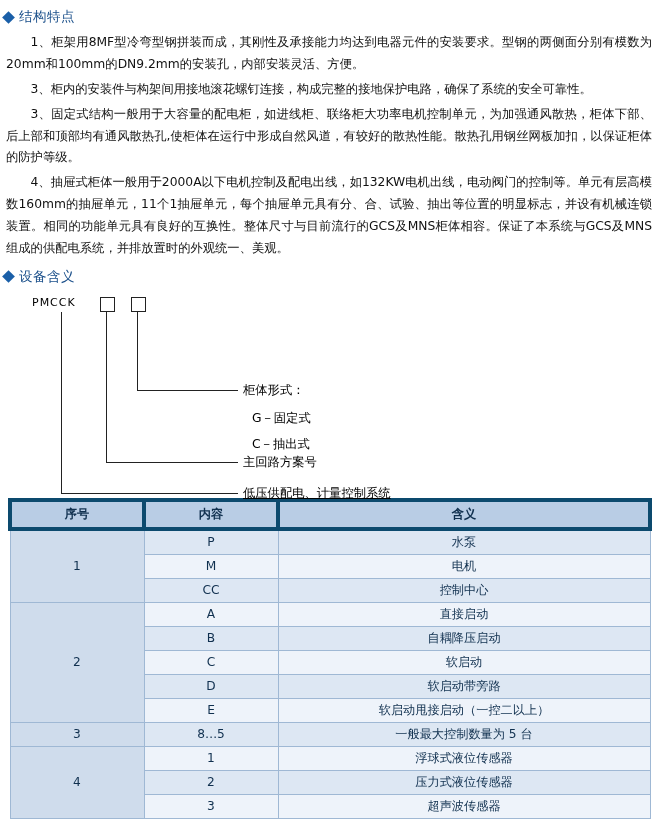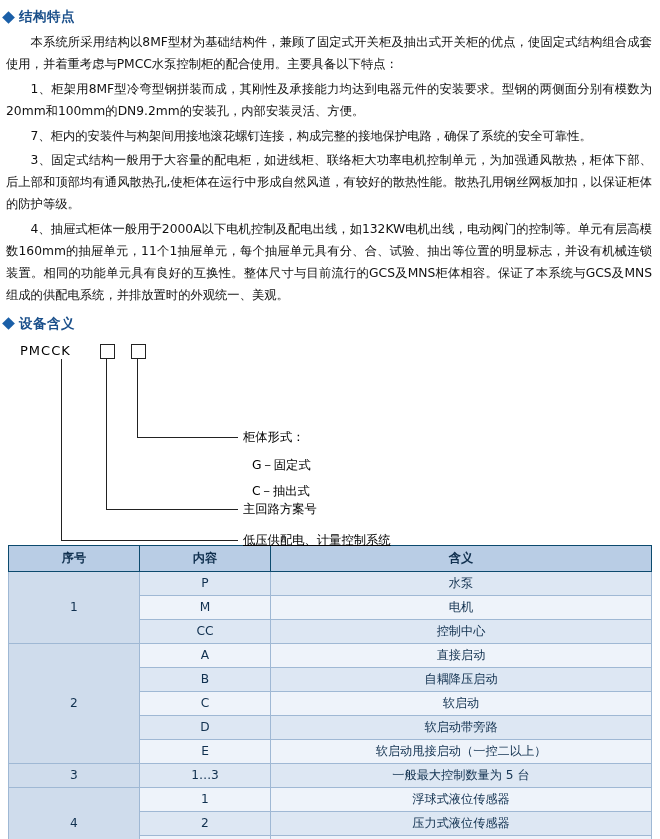--- a/index.html
+++ b/index.html
@@ -31,21 +31,21 @@
   .diamond {
     width: 9px;
     height: 9px;
     background: #1a5fa8;
     transform: rotate(45deg);
     display: inline-block;
     flex: 0 0 auto;
   }
   .section-title {
     font-size: 13.5px;
-    font-weight: bold;
+    font-weight: normal;
     color: #1a4f8a;
     letter-spacing: 0.5px;
   }
   .body-text {
     margin: 0 8px 0 6px;
   }
   .para {
     font-size: 12.3px;
     line-height: 1.78;
     text-align: justify;
@@ -56,23 +56,23 @@
   }
 
   
   .code-block {
     position: relative;
     margin: 6px 0 4px 0;
     height: 200px;
   }
   .code-word {
     position: absolute;
-    left: 20px;
+    left: 32px;
     top: 4px;
-    font-size: 13px;
+    font-size: 11px;
     letter-spacing: 1px;
   }
   .code-box {
     position: absolute;
     width: 13px;
     height: 13px;
     border: 1px solid #222;
     top: 5px;
   }
   .box1 { left: 100px; }
@@ -96,21 +96,21 @@
 
   
   table.meaning {
     width: 644px;
     margin: 6px 8px 0 8px;
     border-collapse: collapse;
     font-size: 12.2px;
   }
   table.meaning th {
     background: #b9cde5;
-    border: 1px solid #0c4a6e;
+    border: 4px solid #0c4a6e;
     height: 23px;
     font-weight: bold;
     color: #10304f;
   }
   table.meaning td {
     border: 1px solid #9fb8d4;
     height: 21px;
     text-align: center;
     color: #10304f;
   }
@@ -124,23 +124,22 @@
 <body>
 
 <div class="page">
 
   <div class="section-head">
     <span class="diamond"></span>
     <span class="section-title">结构特点</span>
   </div>
 
   <div class="body-text">
-    <p class="para">本系统所采用结构以8MF型材为基础结构件，兼顾了固定式开关柜及抽出式开关柜的优点，使固定式结构组合成套使用，并着重考虑与PMCC水泵控制柜的配合使用。主要具备以下特点：</p>
     <p class="para">1、柜架用8MF型冷弯型钢拼装而成，其刚性及承接能力均达到电器元件的安装要求。型钢的两侧面分别有模数为20mm和100mm的DN9.2mm的安装孔，内部安装灵活、方便。</p>
-    <p class="para">7、柜内的安装件与构架间用接地滚花螺钉连接，构成完整的接地保护电路，确保了系统的安全可靠性。</p>
+    <p class="para">3、柜内的安装件与构架间用接地滚花螺钉连接，构成完整的接地保护电路，确保了系统的安全可靠性。</p>
     <p class="para">3、固定式结构一般用于大容量的配电柜，如进线柜、联络柜大功率电机控制单元，为加强通风散热，柜体下部、后上部和顶部均有通风散热孔,使柜体在运行中形成自然风道，有较好的散热性能。散热孔用钢丝网板加扣，以保证柜体的防护等级。</p>
     <p class="para">4、抽屉式柜体一般用于2000A以下电机控制及配电出线，如132KW电机出线，电动阀门的控制等。单元有层高模数160mm的抽屉单元，11个1抽屉单元，每个抽屉单元具有分、合、试验、抽出等位置的明显标志，并设有机械连锁装置。相同的功能单元具有良好的互换性。整体尺寸与目前流行的GCS及MNS柜体相容。保证了本系统与GCS及MNS组成的供配电系统，并排放置时的外观统一、美观。</p>
   </div>
 
   <div class="section-head">
     <span class="diamond"></span>
     <span class="section-title">设备含义</span>
   </div>
 
   <div class="code-block">
@@ -201,21 +200,21 @@
         <td>D</td>
         <td>软启动带旁路</td>
       </tr>
       <tr class="even">
         <td>E</td>
         <td>软启动甩接启动（一控二以上）</td>
       </tr>
 
       <tr class="odd">
         <td class="idx" rowspan="1">3</td>
-        <td>1…3</td>
+        <td>8…5</td>
         <td>一般最大控制数量为 5 台</td>
       </tr>
 
       <tr class="even">
         <td class="idx" rowspan="3">4</td>
         <td>1</td>
         <td>浮球式液位传感器</td>
       </tr>
       <tr class="odd">
         <td>2</td>

